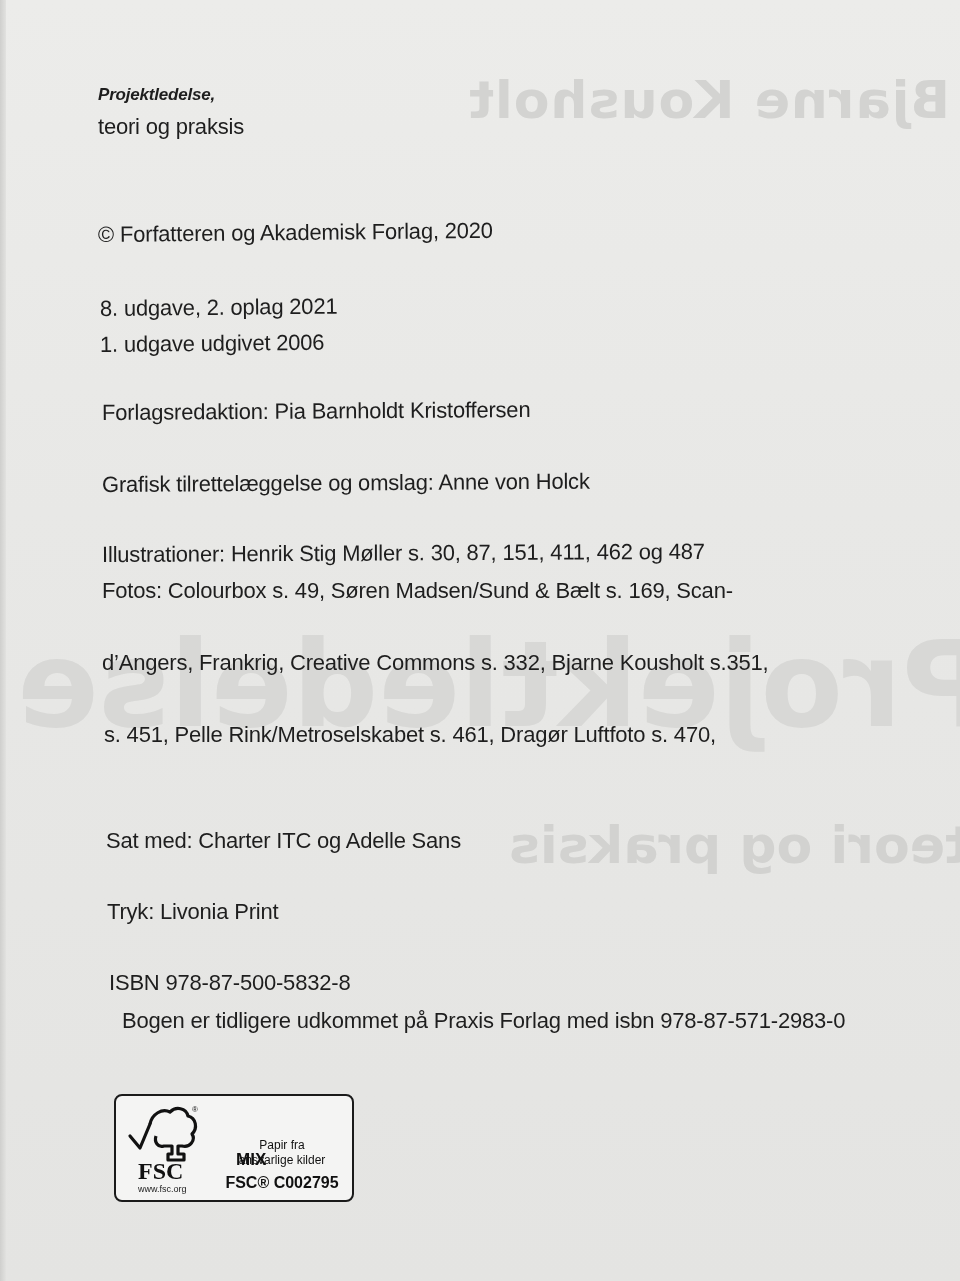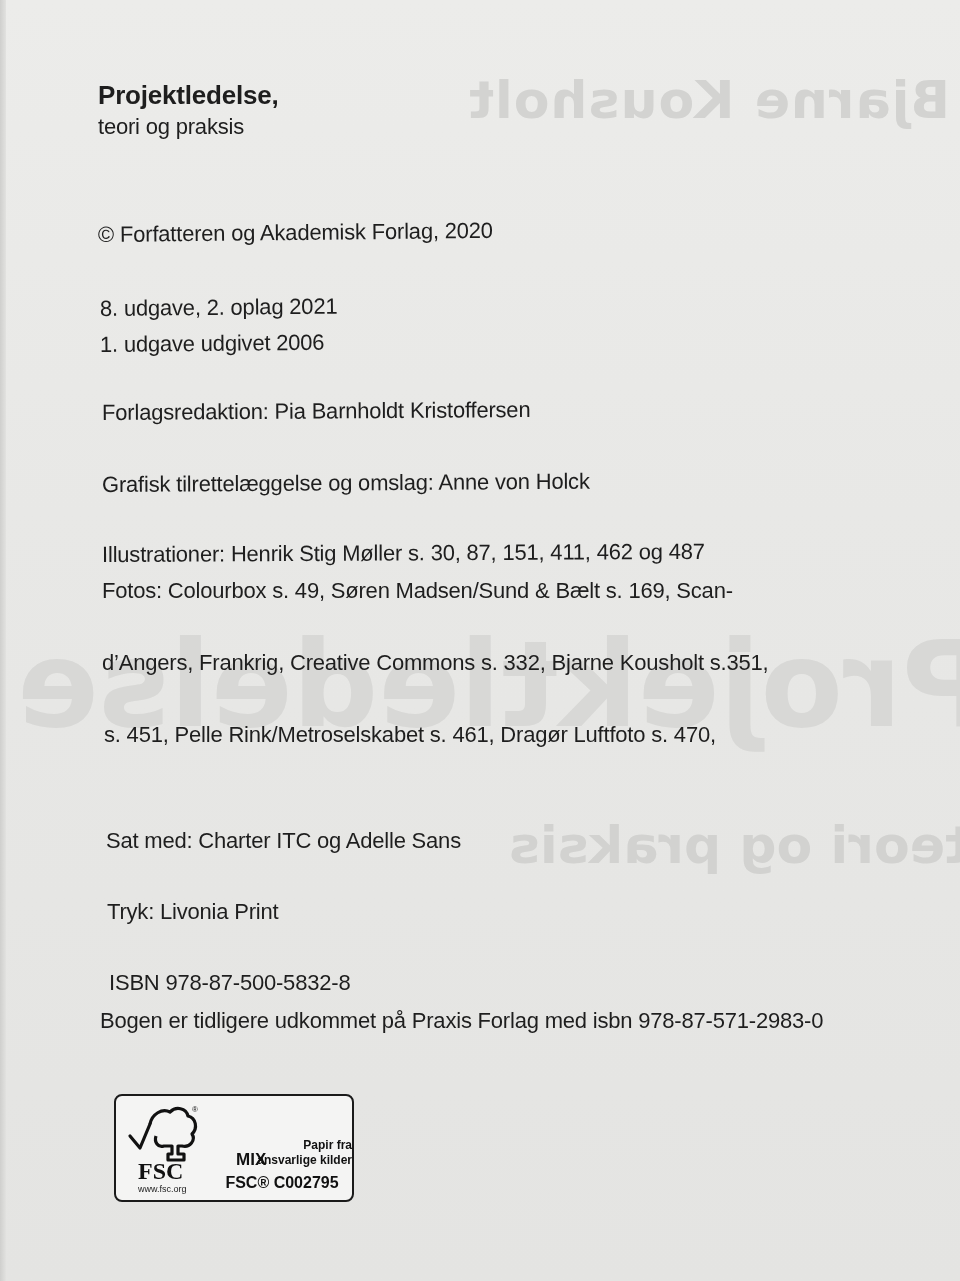--- a/index.html
+++ b/index.html
@@ -93,23 +93,23 @@
       text-align: left;
       font-size: 17px;
       font-weight: bold;
       color: #111;
       margin-top: 38px;
     }
     .fsc-desc {
       position: absolute;
       left: 96px; top: 42px;
       width: 140px;
-      text-align: right;
+      text-align: center;
       font-size: 12px;
-      font-weight: bold;
+      font-weight: normal;
       line-height: 15px;
       color: #111;
     }
     .fsc-code {
       position: absolute;
       left: 98px; top: 78px;
       width: 136px;
       text-align: center;
       font-size: 16px;
       font-weight: bold;
@@ -118,21 +118,21 @@
   </style>
 </head>
 <body>
 
 <div class="page">
 
   <div class="ghost ghost-author">Bjarne Kousholt</div>
   <div class="ghost ghost-title">Projektledelse</div>
   <div class="ghost ghost-subtitle">teori og praksis</div>
 
-  <div class="line bold" style="left:98px; top:80px; font-size:26px;">Projektledelse,</div>
+  <div class="line bold" style="left:98px; top:80px; font-size:17px;font-style:italic;">Projektledelse,</div>
   <div class="line" style="left:98px; top:112px;">teori og praksis</div>
 
   <div class="line" style="left:98px; top:220px; transform:rotate(-0.6deg); transform-origin:left;">© Forfatteren og Akademisk Forlag, 2020</div>
 
   <div class="line" style="left:100px; top:294px; transform:rotate(-0.6deg); transform-origin:left;">8. udgave, 2. oplag 2021</div>
   <div class="line" style="left:100px; top:330px; transform:rotate(-0.6deg); transform-origin:left;">1. udgave udgivet 2006</div>
 
   <div class="line" style="left:102px; top:398px; transform:rotate(-0.4deg); transform-origin:left;">Forlagsredaktion: Pia  Barnholdt Kristoffersen</div>
 
   <div class="line" style="left:102px; top:470px; transform:rotate(-0.4deg); transform-origin:left;">Grafisk tilrettelæggelse og omslag: Anne von Holck</div>
@@ -140,21 +140,21 @@
   <div class="line" style="left:102px; top:540px; transform:rotate(-0.3deg); transform-origin:left;">Illustrationer: Henrik Stig Møller s. 30, 87, 151, 411, 462 og 487</div>
   <div class="line" style="left:102px; top:576px;">Fotos: Colourbox s. 49, Søren Madsen/Sund &amp; Bælt s. 169,  Scan-</div>
   <div class="line" style="left:102px; top:648px;">d’Angers, Frankrig, Creative Commons s. 332, Bjarne Kousholt s.351,</div>
   <div class="line" style="left:104px; top:720px;">s. 451, Pelle Rink/Metroselskabet s. 461, Dragør Luftfoto s. 470,</div>
 
   <div class="line" style="left:107px; top:897px;">Tryk: Livonia Print</div>
 
   <div class="line" style="left:106px; top:826px;">Sat med: Charter ITC og Adelle Sans</div>
 
   <div class="line" style="left:109px; top:968px;">ISBN 978-87-500-5832-8</div>
-  <div class="line" style="left:100px; top:1006px;">Bogen er tidligere udkommet på Praxis Forlag med isbn 978-87-571-2983-0</div>
+  <div class="line" style="left:122px; top:1006px;">Bogen er tidligere udkommet på Praxis Forlag med isbn 978-87-571-2983-0</div>
 
   <div class="fsc">
     <svg class="fsc-logo" viewBox="0 0 82 70">
 
       <path d="M6 34 L16 46 L26 22" fill="none" stroke="#111" stroke-width="3.2" stroke-linejoin="round" stroke-linecap="round"></path>
 
       <path d="M26 22 C28 12 38 6 46 10 C52 4 62 6 64 14 C72 16 74 26 68 32 C72 38 66 46 58 44 L54 44 L54 52 L60 52 L60 58 L44 58 L44 52 L48 52 L48 44 L40 44 C34 46 30 40 32 34" fill="none" stroke="#111" stroke-width="3.2" stroke-linejoin="round"></path>
       <text x="68" y="10" font-size="8" font-family="Liberation Sans, sans-serif" fill="#111">®</text>
     </svg>
     <div class="fsc-word">FSC</div>

